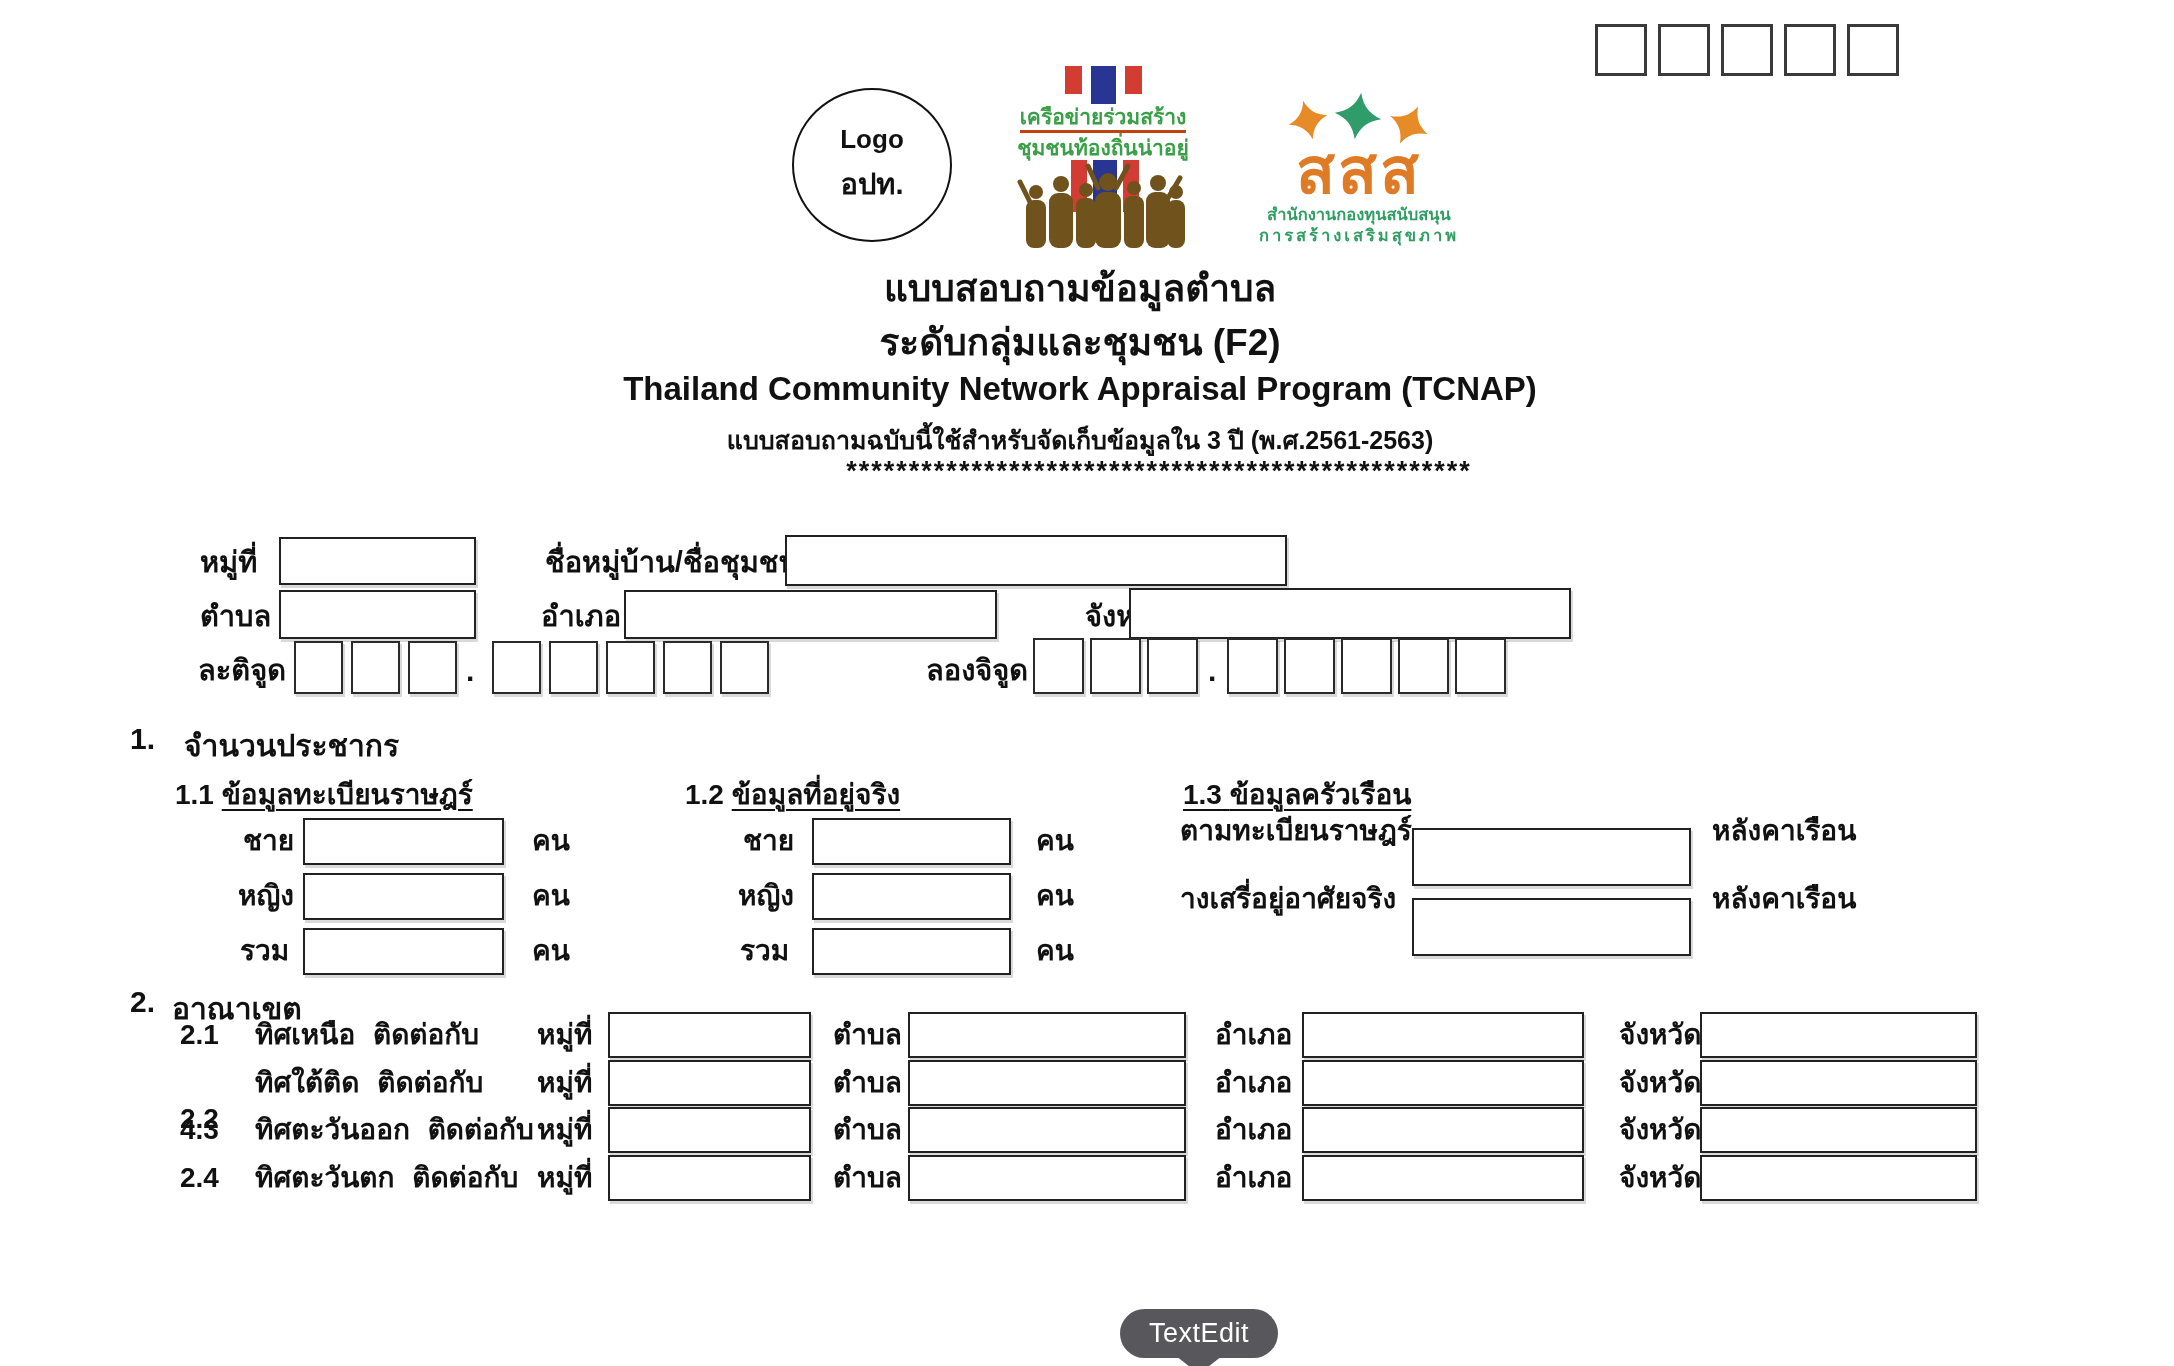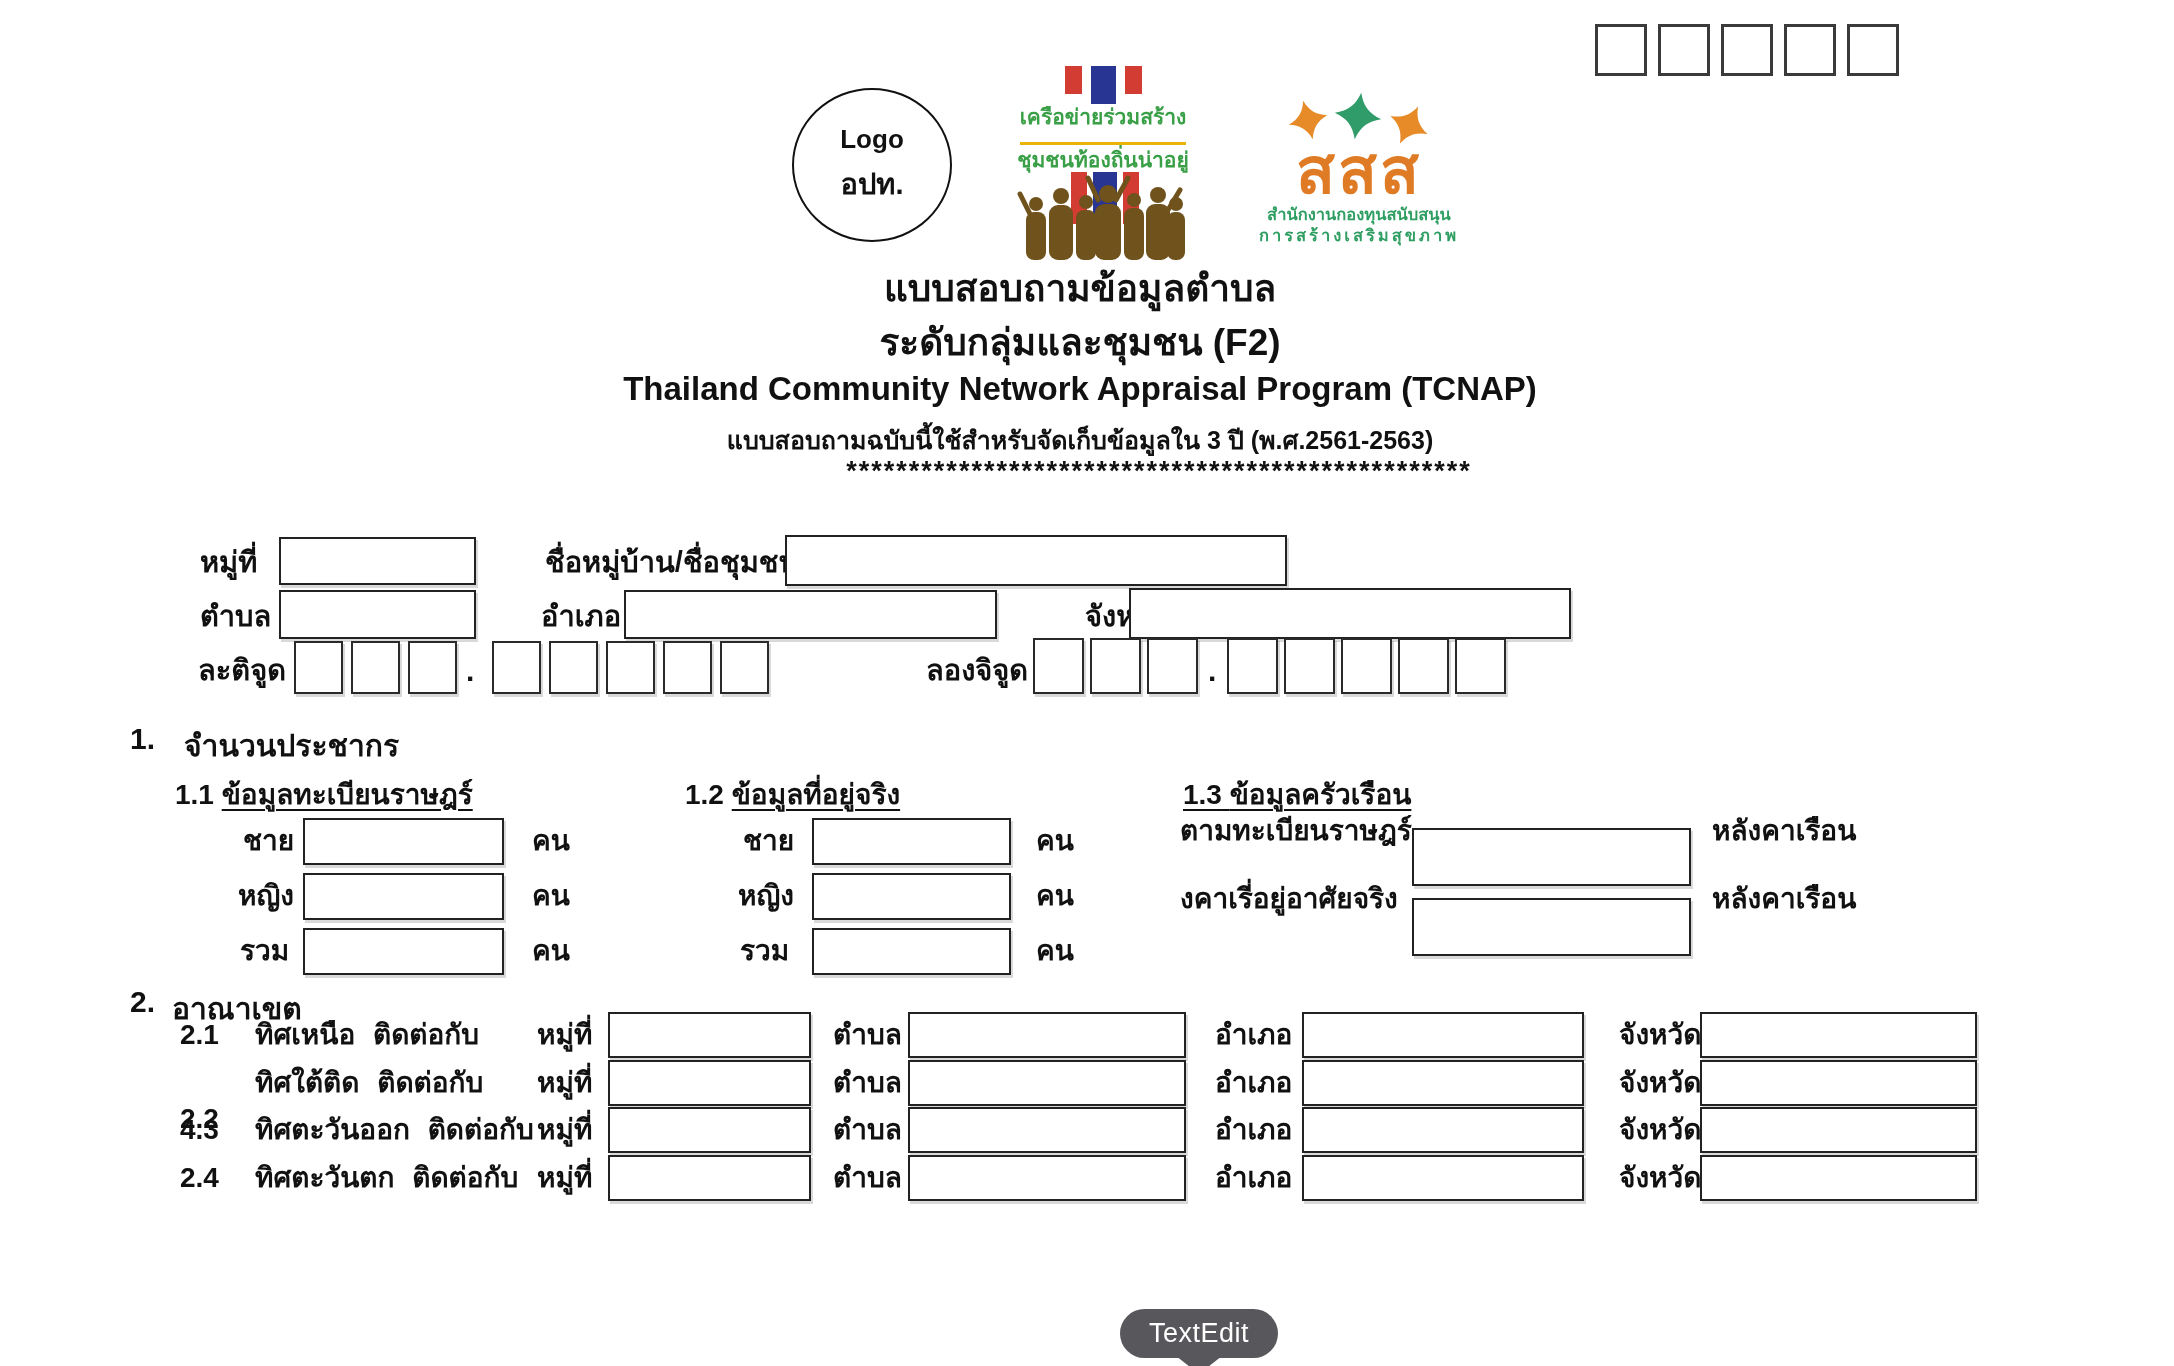--- a/index.html
+++ b/index.html
@@ -20,21 +20,21 @@
     box-shadow:2px 3px 0 rgba(0,0,0,0.15);box-sizing:border-box;
   }
   .qbox{width:52px;height:52px;border:3px solid #3a3a3a;background:#fff;box-sizing:border-box;}
   .title{position:absolute;left:0;right:14px;text-align:center;font-weight:700;}
   .circle-logo{
     position:absolute;left:792px;top:88px;width:156px;height:150px;
     border:2.5px solid #111;border-radius:50%;
     display:flex;flex-direction:column;align-items:center;justify-content:center;gap:6px;
   }
   .net-green{color:#3aa047;font-weight:700;font-size:21px;line-height:25px;white-space:nowrap;}
-  .underline-orange{border-bottom:3px solid #eab308;padding-bottom:13px;}
+  .underline-orange{border-bottom:3px solid #c2410c;padding-bottom:1px;}
   .sss-word{color:#e07b25;font-weight:700;font-size:64px;line-height:58px;letter-spacing:3px;}
   .sss-sub{color:#2f9e62;font-weight:700;font-size:16.5px;line-height:21px;white-space:nowrap;}
   .uline{text-decoration:underline;text-decoration-thickness:2px;text-underline-offset:5px;}
   .dir{word-spacing:10px;}
   .rowlbl{position:absolute;font-size:28px;font-weight:600;line-height:46px;white-space:nowrap;}
   .tooltip{
     position:absolute;left:1120px;top:1309px;width:158px;height:49px;
     background:#58585c;border-radius:25px;color:#fff;
     display:flex;align-items:center;justify-content:center;
     font-size:27px;font-weight:400;letter-spacing:0.5px;
@@ -196,21 +196,21 @@
   <div class="rowlbl" style="left:1036px;top:873px;">คน</div>
 
   <div class="rowlbl" style="left:740px;top:928px;">รวม</div>
   <div class="box" style="left:812px;top:928px;width:199px;height:47px;"></div>
   <div class="rowlbl" style="left:1036px;top:928px;">คน</div>
 
   <div class="rowlbl" style="left:1180px;top:808px;">ตามทะเบียนราษฎร์</div>
   <div class="box" style="left:1412px;top:828px;width:279px;height:58px;"></div>
   <div class="rowlbl" style="left:1712px;top:808px;">หลังคาเรือน</div>
 
-  <div class="rowlbl" style="left:1180px;top:876px;">งคาเรี่อยู่อาศัยจริง</div>
+  <div class="rowlbl" style="left:1180px;top:876px;">างเสรี่อยู่อาศัยจริง</div>
   <div class="box" style="left:1412px;top:898px;width:279px;height:58px;"></div>
   <div class="rowlbl" style="left:1712px;top:876px;">หลังคาเรือน</div>
 
   <div class="abs" style="left:130px;top:985px;font-size:30px;font-weight:700;">2.</div>
   <div class="abs" style="left:172px;top:985px;font-size:30px;font-weight:700;">อาณาเขต</div>
 
   <div class="abs" style="left:0;top:1012px;width:2174px;height:46px;text-align:right;">
     <span class="rowlbl" style="left:180px;">2.1</span>
     <span class="rowlbl dir" style="left:255px;">ทิศเหนือ ติดต่อกับ</span>
     <span class="rowlbl" style="left:537px;">หมู่ที่</span>

